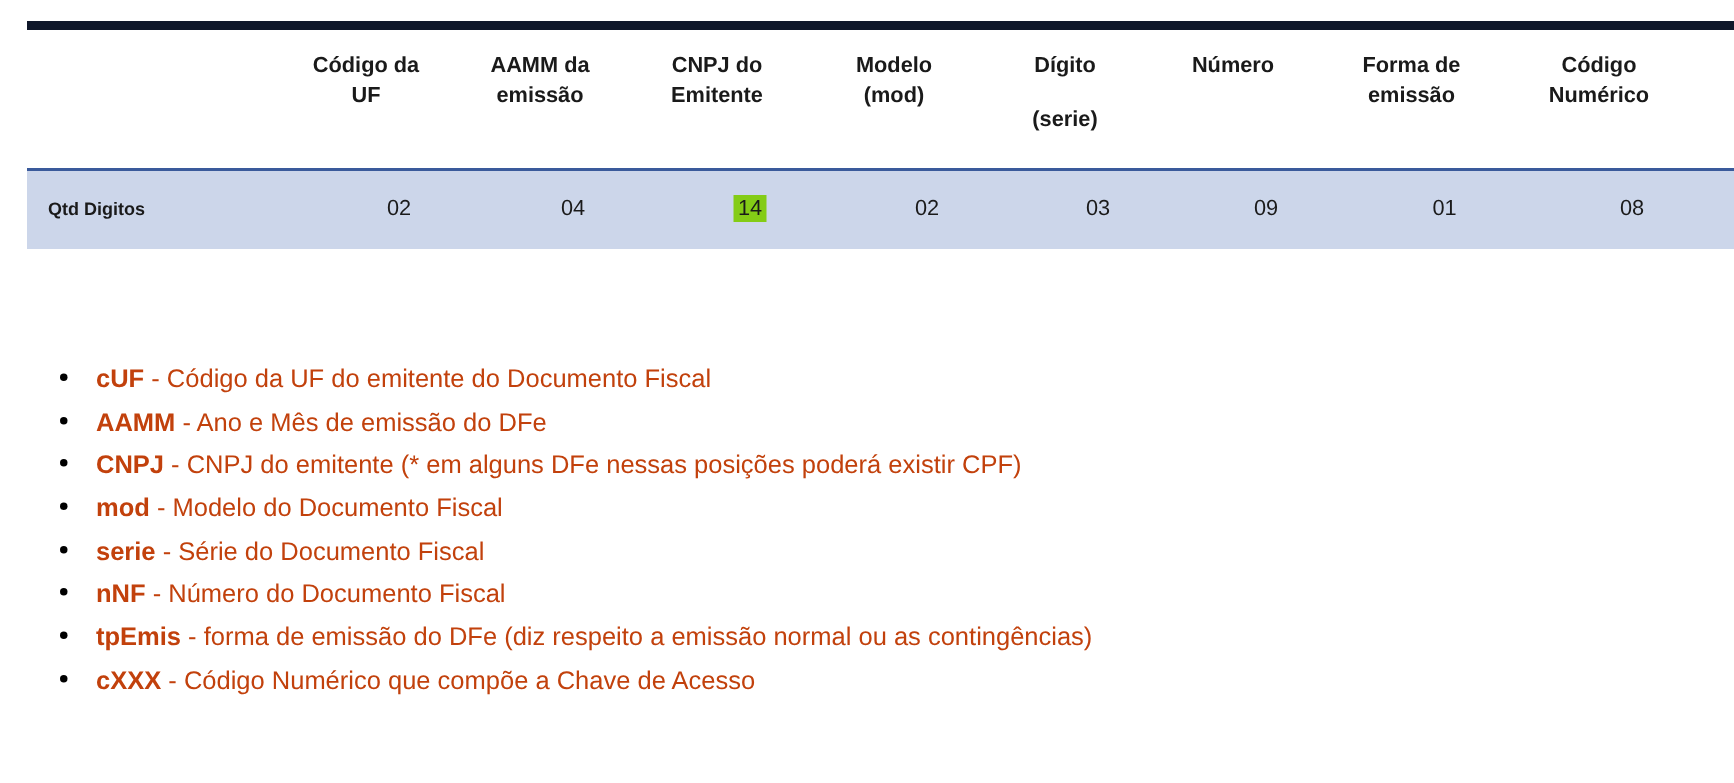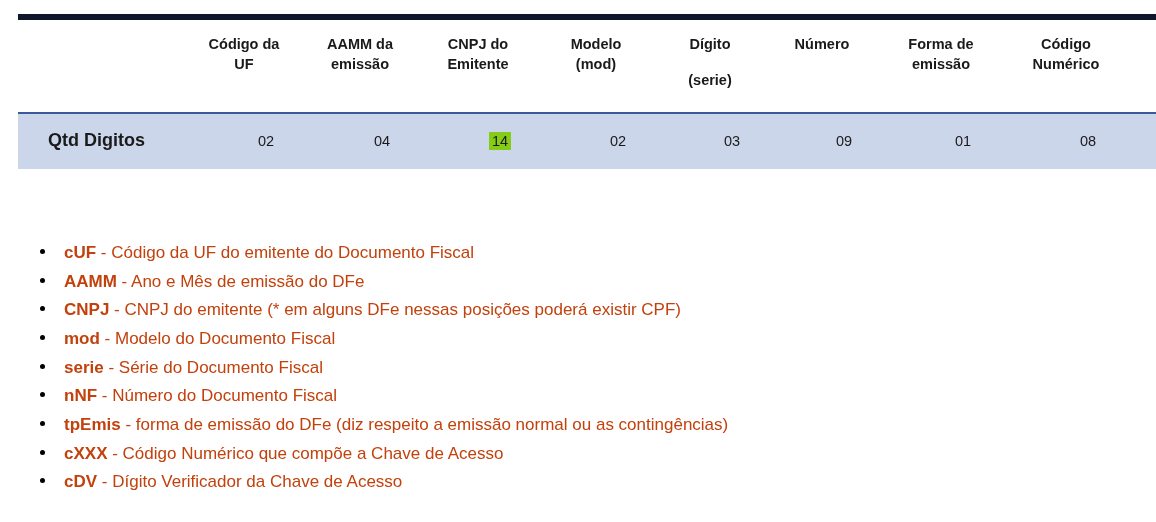--- a/index.html
+++ b/index.html
@@ -56,23 +56,23 @@
   table.key-table tbody td {
     padding: 16px 4px 16px 4px;
     font-size: 14.5px;
     text-align: center;
     color: #1a1a1a;
     vertical-align: middle;
     border-bottom: 2px solid #ccd6ea;
   }
   table.key-table tbody td.row-label {
     text-align: left;
-    padding-left: 30px;
+    padding-left: 14px;
     font-weight: bold;
-    font-size: 18px;
+    font-size: 12px;
   }
   .cell-value {
     display: inline-block;
     padding: 1px 3px;
     margin-left: 44px;
   }
   .cell-value.highlight {
     background: #84cc16;
   }
   .sub-line {
@@ -221,20 +221,16 @@
         <span class="term">nNF</span><span> - Número do Documento Fiscal</span>
       </li>
       <li>
         <span class="bullet"></span>
         <span class="term">tpEmis</span><span> - forma de emissão do DFe (diz respeito a emissão normal ou as contingências)</span>
       </li>
       <li>
         <span class="bullet"></span>
         <span class="term">cXXX</span><span> - Código Numérico que compõe a Chave de Acesso</span>
       </li>
-      <li>
-        <span class="bullet"></span>
-        <span class="term">cDV</span><span> - Dígito Verificador da Chave de Acesso</span>
-      </li>
     </ul>
   </div>
 
 </div>
 
 </body></html>

